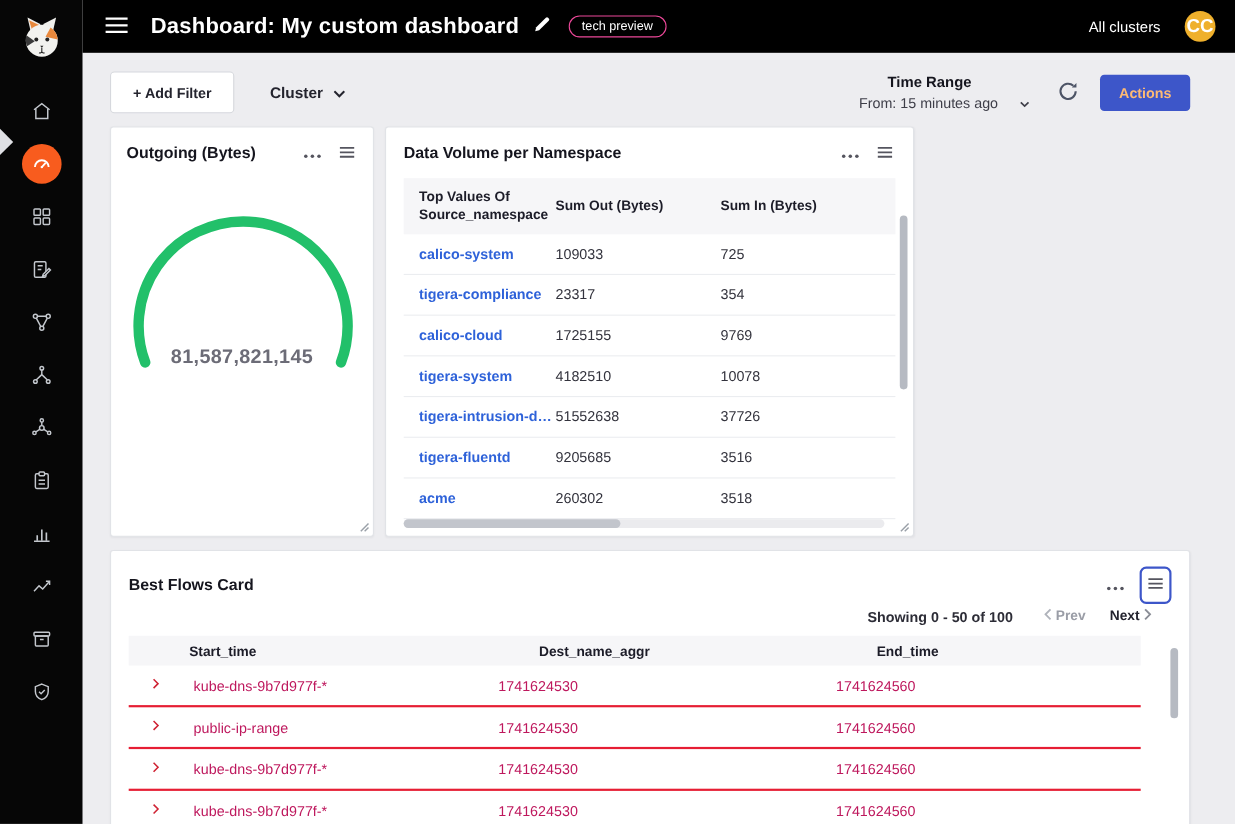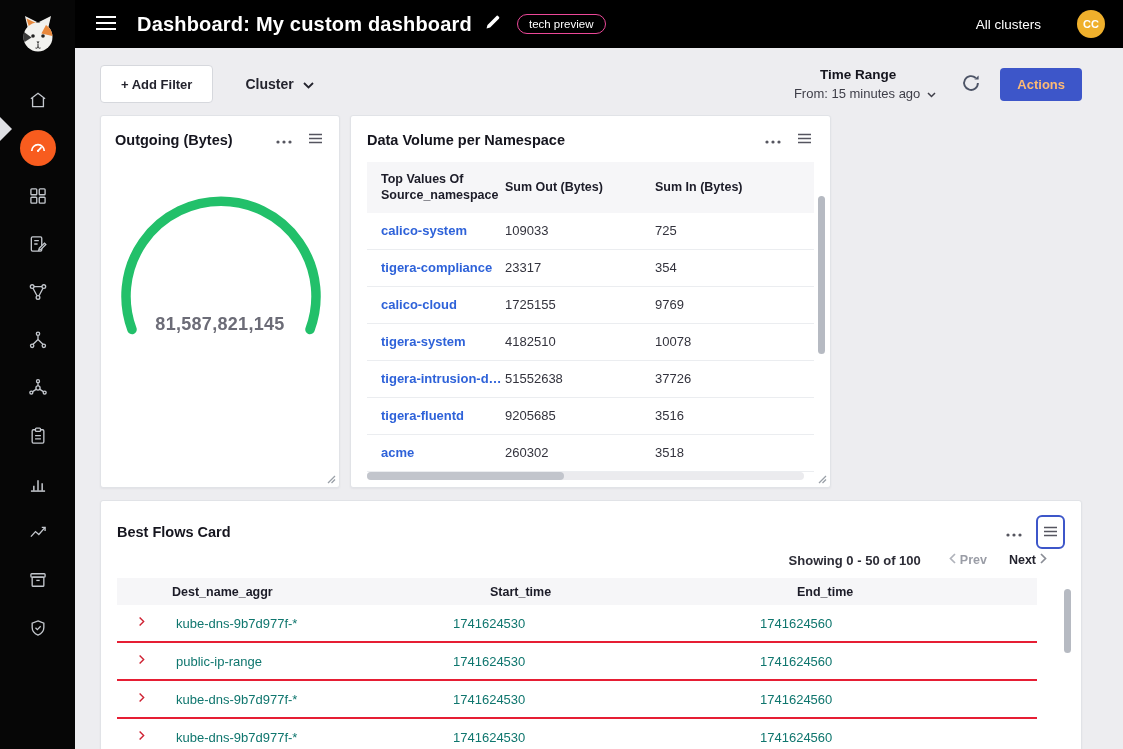--- a/index.html
+++ b/index.html
@@ -15,32 +15,32 @@
   .active-pill { width:36px; height:36px; background:#f85c1e; border-radius:50%; display:flex; align-items:center; justify-content:center; }
   .notch { position:absolute; left:0; top:117px; width:0; height:0; border-top:12px solid transparent; border-bottom:12px solid transparent; border-left:12px solid #dfe0e4; }
 
   
   .main { flex:1; display:flex; flex-direction:column; min-width:0; }
   .topbar { height:48px; background:#000; color:#fff; display:flex; align-items:center; padding:0 18px 0 16px; flex-shrink:0; }
   .hamburger { background:none; border:none; padding:4px; margin-right:16px; cursor:pointer; display:flex; }
   .topbar-title { font-size:20px; font-weight:700; margin:0; letter-spacing:.2px; }
   .edit-btn { background:none; border:none; margin-left:10px; cursor:pointer; display:flex; padding:2px; }
   .badge { border:1px solid #ec4899; border-radius:11px; font-size:11.5px; padding:3px 11px; margin-left:14px; white-space:nowrap; }
-  .topbar-right { margin-left:auto; display:flex; align-items:center; gap:36px; }
+  .topbar-right { margin-left:auto; display:flex; align-items:center; gap:22px; }
   .all-clusters { font-size:13.5px; cursor:pointer; }
-  .avatar { width:28px; height:28px; border-radius:50%; background:#efb02c; color:#fff; display:flex; align-items:center; justify-content:center; font-size:11px; font-weight:700; cursor:pointer; }
+  .avatar { width:28px; height:28px; border-radius:50%; background:#efb02c; color:#fff; display:flex; align-items:center; justify-content:center; font-size:17px; font-weight:700; cursor:pointer; }
 
   
   .content { flex:1; padding:17px 41px 0 25px; overflow:hidden; }
   .toolbar { display:flex; align-items:center; margin-bottom:12px; }
   .add-filter { background:#fff; border:1px solid #d6d8dd; border-radius:4px; height:38px; padding:0 20px; font-family:inherit; font-size:13px; font-weight:700; color:#24242e; cursor:pointer; }
   .cluster-dd { display:flex; align-items:center; gap:9px; background:none; border:none; font-family:inherit; font-size:14px; font-weight:700; color:#24242e; margin-left:26px; cursor:pointer; }
   .toolbar-right { margin-left:auto; display:flex; align-items:center; gap:15px; }
   .tr-label { font-size:13.5px; font-weight:700; color:#15151e; margin-bottom:4px;margin-left:26px; }
-  .tr-value { font-size:13px; color:#3e3e48; display:flex; align-items:center; gap:7px; cursor:pointer; }
+  .tr-value { font-size:13px; color:#3e3e48; display:flex; align-items:center; gap:20px; cursor:pointer; }
   .refresh-btn { background:none; border:none; cursor:pointer; display:flex; padding:4px; margin-left:6px; }
   .actions-btn { background:#3d56c9; border:none; border-radius:4px; color:#fdba74; height:33px; padding:0 17px; font-family:inherit; font-size:13px; font-weight:700; cursor:pointer; }
 
   
   .cards-row { display:flex; gap:10px; margin-bottom:12px; }
   .card { background:#fff; border:1px solid #e1e3e7; border-radius:3px; position:relative; box-shadow:0 1px 2px rgba(20,20,45,.05); }
   .card-head { display:flex; align-items:center; }
   .card-title { font-size:14.5px; font-weight:700; color:#15151e; margin:0; }
   .card-actions { margin-left:auto; display:flex; align-items:center; gap:12px; }
   .icon-btn { background:none; border:none; padding:2px; cursor:pointer; display:flex; align-items:center; }
@@ -70,21 +70,21 @@
   .pager { display:flex; align-items:center; justify-content:flex-end; margin-top:2px; margin-right:14px; gap:14px; }
   .showing { font-size:13px; font-weight:700; color:#2c2c36; margin-right:10px; }
   .pg-btn { background:none; border:none; font-family:inherit; display:flex; align-items:center; gap:4px; cursor:pointer; padding:2px 4px; }
   .pg-btn span { font-size:12.5px; font-weight:700; }
   .pg-prev span { color:#9a9da6; }
   .pg-next span { color:#23232e; }
   .ftable { margin:9px 28px 0 0; }
   .fhead { display:grid; grid-template-columns:318px 307px auto; padding-left:55px; background:#f6f6f8; height:27px; align-items:center; }
   .fhead span { font-size:12.5px; font-weight:700; color:#1c1c28; }
   .frow { display:grid; grid-template-columns:37px 281px 307px auto; padding-left:18px; align-items:center; height:38px; border-bottom:2px solid #e61e34; }
-  .frow .fname, .frow .ftime { font-size:13px; color:#0f766e; }
+  .frow .fname, .frow .ftime { font-size:13px; color:#be185d; }
   .fname { padding-left:4px; }
   .chev-btn { background:none; border:none; padding:0; display:flex; cursor:pointer; }
 </style>
 </head>
 <body>
 
 <div class="app">
 
   <aside class="sidebar">
     <div class="logo">
@@ -428,22 +428,22 @@
             <span>
               <svg width="7" height="11" viewBox="0 0 7 11" fill="none">
                   <path d="M1 1l4.5 4.5L1 10" stroke="#8a8d96" stroke-width="1.7"></path>
                 </svg>
             </span>
           </button>
         </div>
 
         <div class="ftable">
           <div class="fhead">
+            <span>Start_time</span>
             <span>Dest_name_aggr</span>
-            <span>Start_time</span>
             <span>End_time</span>
           </div>
           <div class="frow">
             <button class="chev-btn">
               <span>
                 <svg width="13" height="13" viewBox="0 0 24 24" fill="none" stroke="#cf2233" stroke-width="2.6">
                     <path d="M8.5 4.5l7.5 7.5-7.5 7.5"></path>
                   </svg>
               </span>
             </button>

